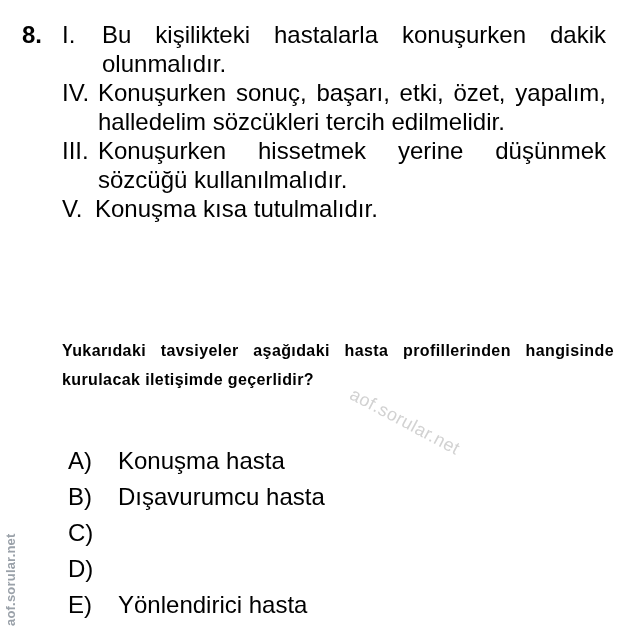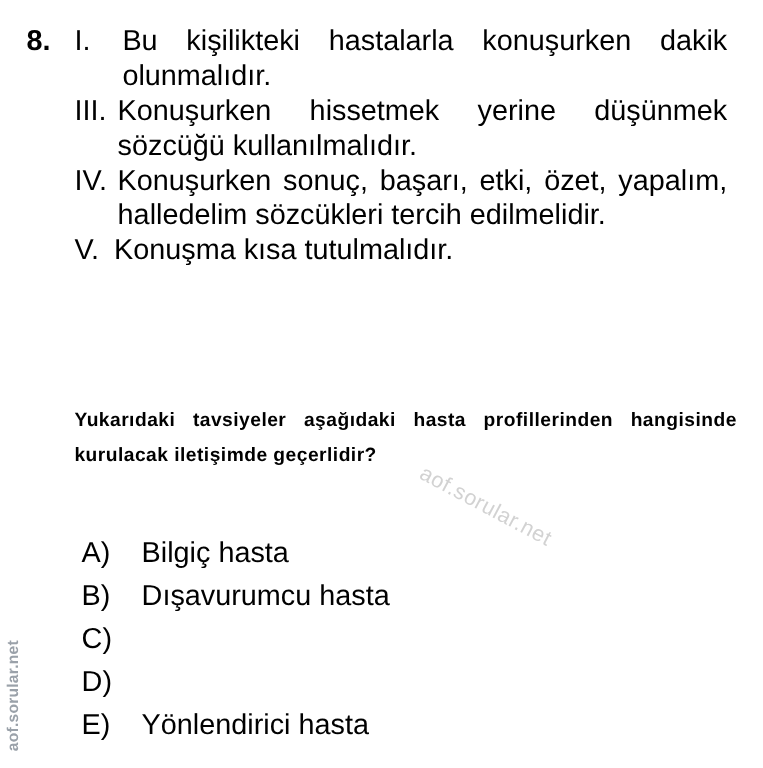--- a/index.html
+++ b/index.html
@@ -100,39 +100,39 @@
 <body>
 
 <div class="qnum">8.</div>
 
 <div class="statements">
   <div class="stmt">
     <span class="num w-i">I.</span>
     <span class="txt">Bu kişilikteki hastalarla konuşurken dakik olunmalıdır.</span>
   </div>
   <div class="stmt">
+    <span class="num">IV.</span>
+    <span class="txt">Konuşurken sonuç, başarı, etki, özet, yapalım, halledelim sözcükleri tercih edilmelidir.</span>
+  </div>
+  <div class="stmt">
     <span class="num">III.</span>
     <span class="txt">Konuşurken hissetmek yerine düşünmek sözcüğü kullanılmalıdır.</span>
-  </div>
-  <div class="stmt">
-    <span class="num">IV.</span>
-    <span class="txt">Konuşurken sonuç, başarı, etki, özet, yapalım, halledelim sözcükleri tercih edilmelidir.</span>
   </div>
   <div class="stmt">
     <span class="num w-v">V.</span>
     <span class="txt last-left">Konuşma kısa tutulmalıdır.</span>
   </div>
 </div>
 
 <div class="question">Yukarıdaki tavsiyeler aşağıdaki hasta profillerinden hangisinde kurulacak iletişimde geçerlidir?</div>
 
 <div class="options">
   <div class="option">
     <span class="letter">A)</span>
-    <span class="otext">Bilgiç hasta</span>
+    <span class="otext">Konuşma hasta</span>
   </div>
   <div class="option">
     <span class="letter">B)</span>
     <span class="otext">Dışavurumcu hasta</span>
   </div>
   <div class="option">
     <span class="letter">C)</span>
   </div>
   <div class="option">
     <span class="letter">D)</span>

